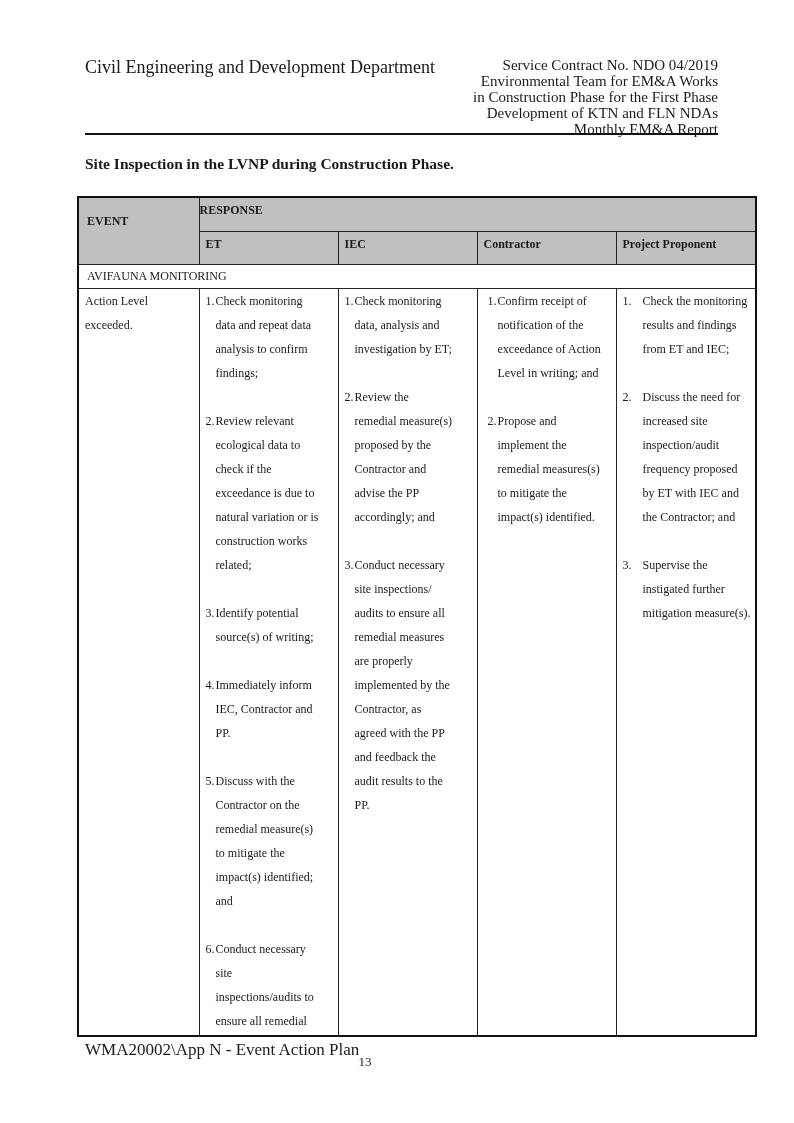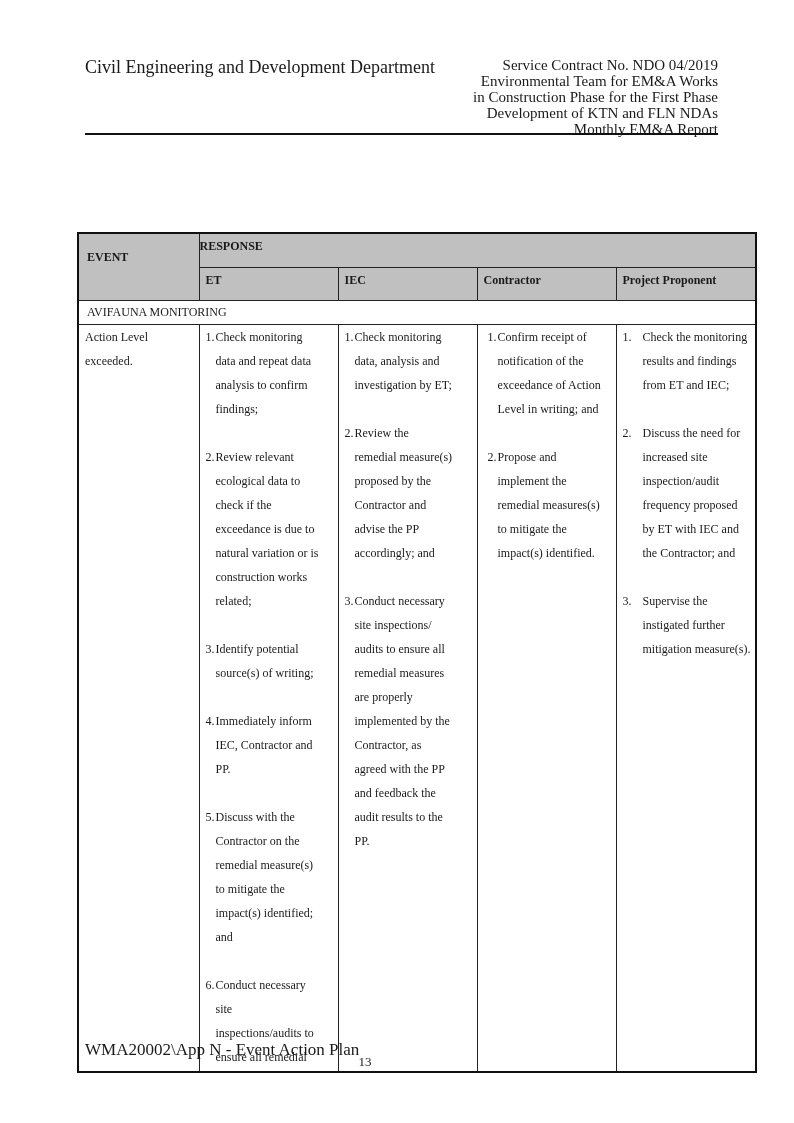--- a/index.html
+++ b/index.html
@@ -7,21 +7,21 @@
       width: 794px; height: 1123px; background: #ffffff; position: relative;
       font-family: "Liberation Serif", "DejaVu Serif", serif; color: #1a1a1a;
       overflow: hidden;
     }
     .hdr-left { position: absolute; left: 85px; top: 57px; font-size: 18px; }
     .hdr-right { position: absolute; right: 76px; top: 57px; font-size: 15px; text-align: right; line-height: 16px; }
     .hdr-rule { position: absolute; left: 85px; width: 633px; top: 133px; height: 2px; background: #111; }
     .title { position: absolute; left: 85px; top: 152px; width: 660px; font-weight: bold; font-size: 15.5px; line-height: 24px; }
     table.ea {
       position: absolute; left: 77px; top: 196px; width: 678px; border-collapse: collapse;
-      border: 2px solid #111; table-layout: fixed; font-size: 12px; margin-top: 36px;
+      border: 2px solid #111; table-layout: fixed; font-size: 12px;
     }
     table.ea td, table.ea th { border: 1px solid #222; padding: 0; vertical-align: top; }
     .th { background: #c0c0c0; font-weight: bold; text-align: left; }
     .th-event { padding: 16px 0 0 8px !important; vertical-align: top; height: 50px; }
     .th-resp { text-align: left; height: 25px; line-height: 25px; }
     .th-sub { height: 24px; line-height: 24px; padding-left: 6px !important; }
     .section { font-weight: normal; height: 23px; line-height: 23px; padding-left: 8px !important; }
     .cell { line-height: 24px; padding: 0 4px 0 6px !important; height: 746px; }
     .item { display: flex; }
     .num { flex: 0 0 auto; min-width: 10px; }
@@ -38,20 +38,21 @@
 <div class="hdr-right">
   <div>Service Contract No. NDO 04/2019</div>
   <div>Environmental Team for EM&amp;A Works</div>
   <div>in Construction Phase for the First Phase</div>
   <div>Development of KTN and FLN NDAs</div>
   <div>Monthly EM&amp;A Report</div>
 </div>
 <div class="hdr-rule"></div>
 
 <div class="title">
+  <div>Site Inspection in the LVNP during Construction Phase.</div>
 </div>
 
 <table class="ea">
   <colgroup>
     <col style="width:121px">
       <col style="width:139px">
       <col style="width:139px">
       <col style="width:139px">
       <col style="width:140px">
   </colgroup>

